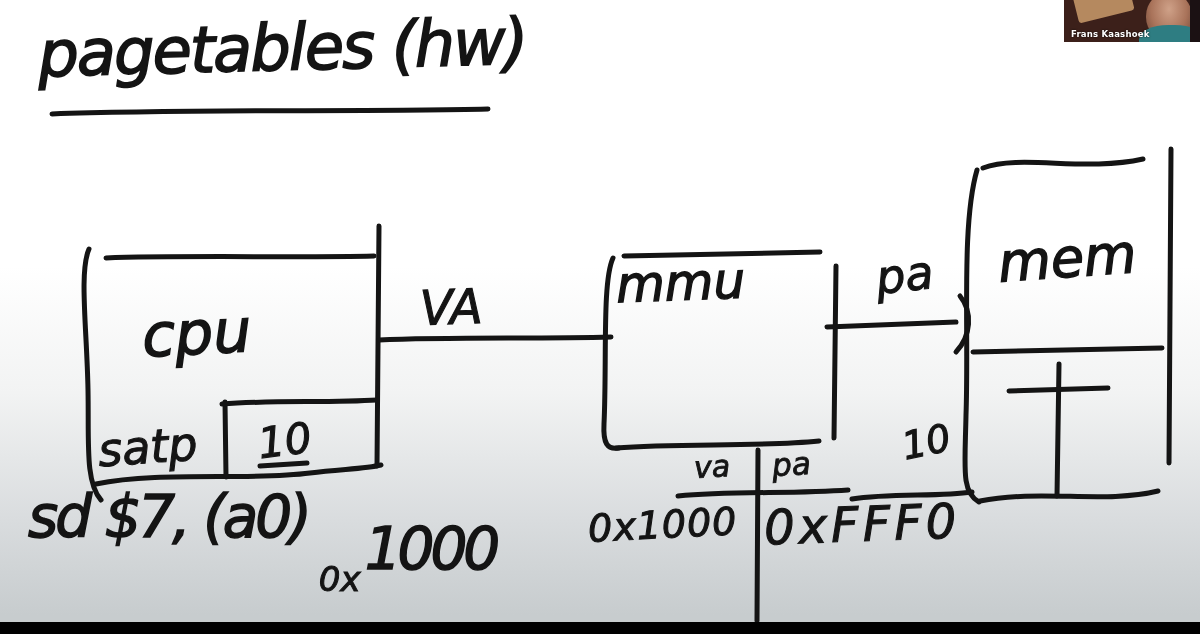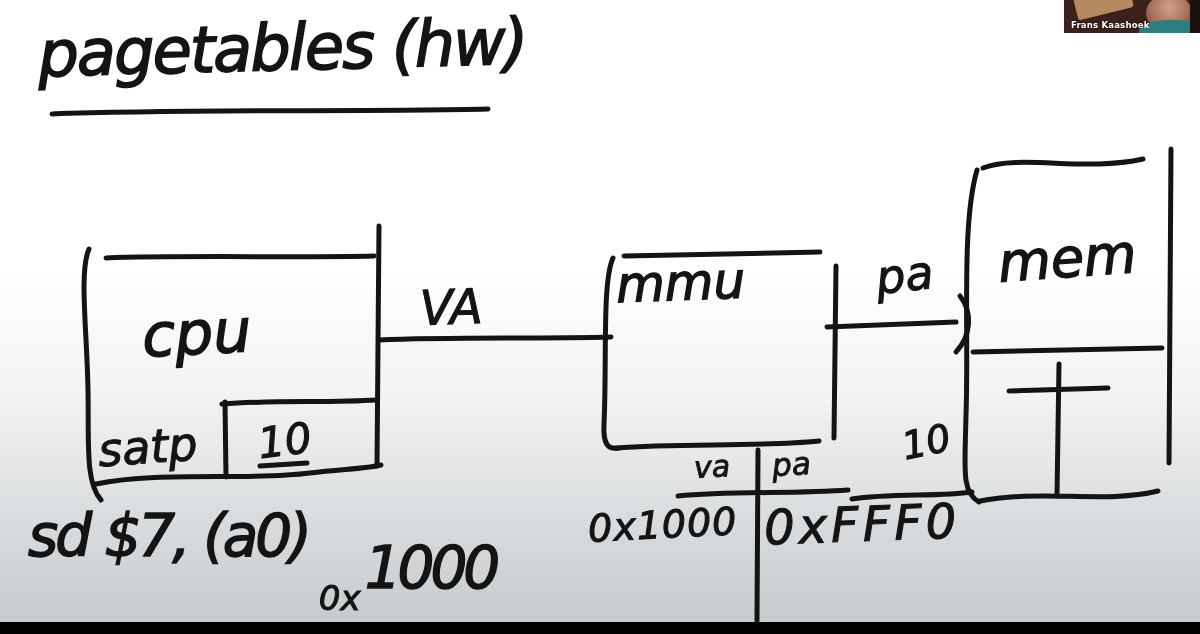--- a/index.html
+++ b/index.html
@@ -20,25 +20,25 @@
   .satp-value{left:258px;top:420px;font-size:42px;transform:rotate(-7deg);}
   .va-label{left:420px;top:283px;font-size:48px;transform:rotate(-2deg);}
   .mmu-label{left:616px;top:258px;font-size:50px;transform:rotate(-2deg);-webkit-text-stroke:1.4px #141414;}
   .pa-label{left:876px;top:252px;font-size:46px;transform:rotate(-6deg);}
   .mem-label{left:998px;top:232px;font-size:54px;transform:rotate(-4deg);-webkit-text-stroke:1.4px #141414;}
   .mem-ptr{left:902px;top:423px;font-size:38px;transform:rotate(-12deg);}
   .tbl-va{left:694px;top:452px;font-size:30px;transform:rotate(-3deg);-webkit-text-stroke:0.9px #141414;}
   .tbl-pa{left:772px;top:449px;font-size:31px;transform:rotate(-4deg);-webkit-text-stroke:0.9px #141414;}
   .tbl-row-va{left:588px;top:506px;font-size:38px;letter-spacing:1px;transform:rotate(-3deg);}
   .tbl-row-pa{left:764px;top:500px;font-size:48px;letter-spacing:4px;transform:rotate(-2deg);}
-  .instr{left:28px;top:507px;font-size:58px;letter-spacing:-3px;-webkit-text-stroke:1.5px #141414;}
+  .instr{left:28px;top:488px;font-size:58px;letter-spacing:-3px;-webkit-text-stroke:1.5px #141414;}
   .instr .sub{position:relative;top:54px;font-size:34px;letter-spacing:0;margin-left:10px;-webkit-text-stroke:1px #141414;}
   .instr .addr{position:relative;top:32px;font-size:58px;letter-spacing:-4px;margin-left:4px;}
   
-  .thumb{position:absolute;left:1064px;top:0;width:136px;height:33px;overflow:hidden;background:#3c201a;}
+  .thumb{position:absolute;left:1064px;top:0;width:136px;height:42px;overflow:hidden;background:#3c201a;}
   .thumb .strip{position:absolute;left:8%;top:-28%;width:42%;height:70%;background:#b5895f;transform:rotate(-14deg);border-radius:3px;}
   .thumb .face{position:absolute;left:60%;top:-18%;width:34%;height:115%;background:radial-gradient(ellipse at 50% 35%,#cfa188 0%,#a9735a 55%,#6b4434 100%);border-radius:50%;}
   .thumb .shirt{position:absolute;left:55%;bottom:-35%;width:48%;height:75%;background:#2e7d82;border-radius:45% 45% 0 0;}
   .thumb .edge{position:absolute;right:0;top:0;width:7%;height:100%;background:#1b1113;}
   .thumb-label{position:absolute;left:7px;bottom:3px;color:#ffffff;font-size:8.5px;font-weight:bold;letter-spacing:0.2px;text-shadow:0 0 2px rgba(0,0,0,0.9);font-family:"DejaVu Sans",sans-serif;}
   .letterbox{position:absolute;left:0;bottom:0;width:100%;height:12px;background:#000000;}
 </style>
 </head>
 <body>
 

